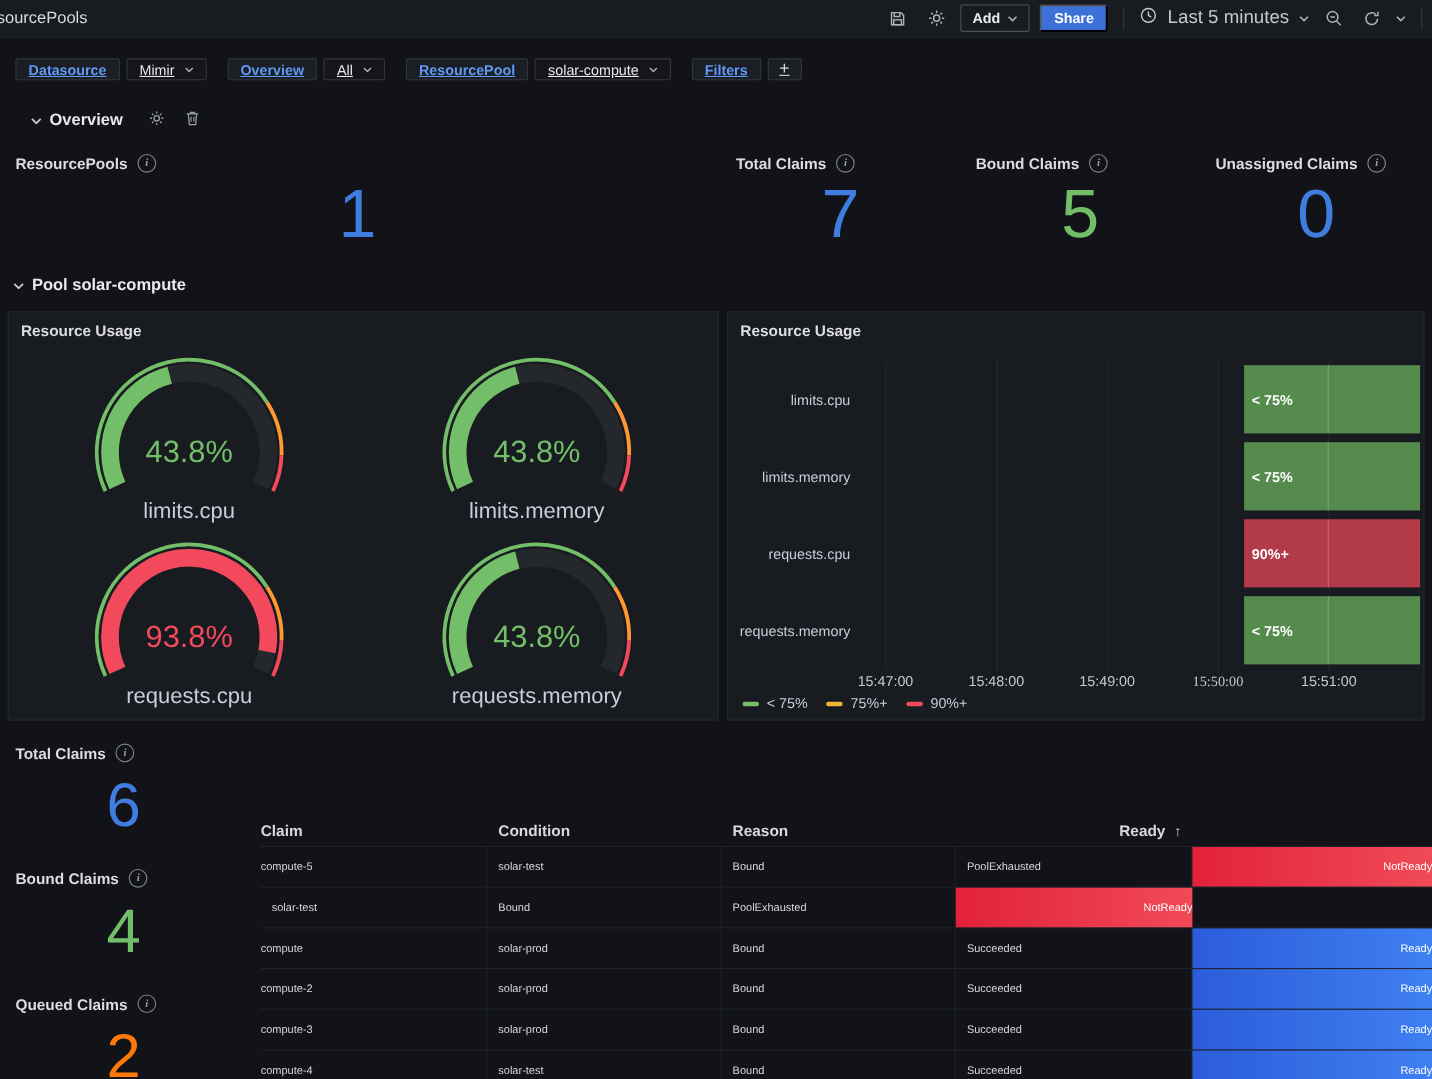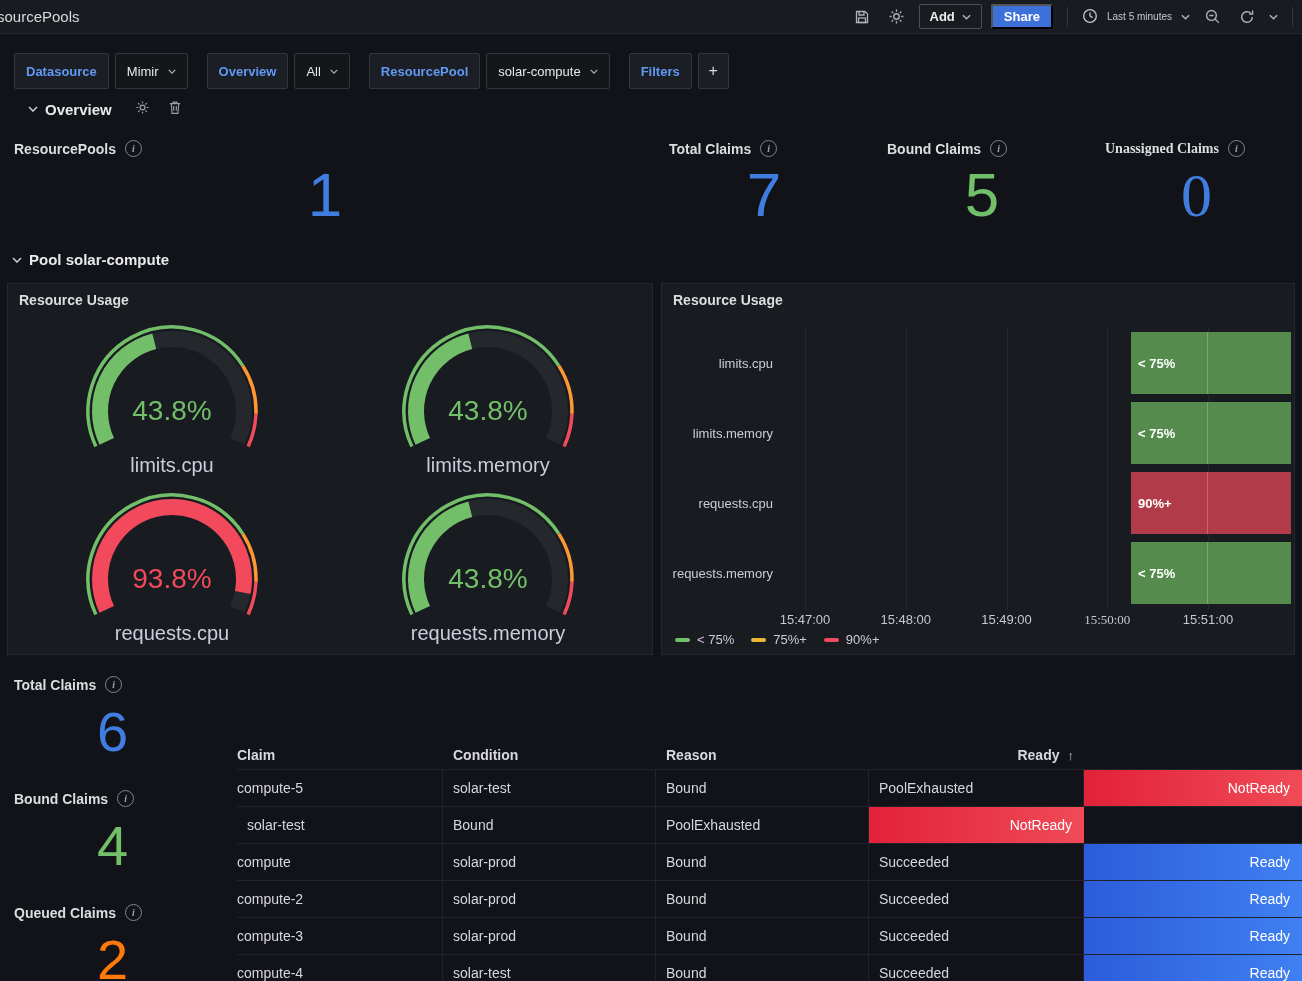--- a/index.html
+++ b/index.html
@@ -11,28 +11,28 @@
     border-bottom:1px solid #23262c;display:flex;align-items:center;padding-right:4px;}
   .nav-title{color:#d8d9dd;font-size:15px;font-weight:500;margin-left:-3px;white-space:nowrap;}
   .nav-right{margin-left:auto;display:flex;align-items:center;gap:9px;}
   .icon-btn{width:26px;height:26px;display:flex;align-items:center;justify-content:center;color:#adb1ba;cursor:pointer;}
   .icon-btn svg{display:block;}
   .add-btn{height:25px;padding:0 10px;border:1px solid #4b4f58;border-radius:2px;color:#eceded;
     font-size:13px;font-weight:700;display:flex;align-items:center;gap:7px;background:transparent;cursor:pointer;}
   .share-btn{height:25px;padding:0 11px;border-radius:2px;color:#fff;font-size:13px;font-weight:700;
     display:flex;align-items:center;cursor:pointer;}
   .nav-sep{width:1px;height:20px;background:#33363d;margin:0 5px;}
-  .time-btn{display:flex;align-items:center;gap:9px;color:#c6c8cf;font-size:10px;font-weight:500;cursor:pointer;}
+  .time-btn{display:flex;gap:9px;color:#c6c8cf;font-size:17px;font-weight:500;cursor:pointer;}
   .caret{color:#aeb2ba;display:flex;align-items:center;}
 
   
   .filterbar{position:absolute;top:53px;left:14px;display:flex;align-items:center;gap:19px;}
   .fgroup{display:flex;gap:6px;}
-  .fbox{height:36px;display:flex;align-items:center;padding:0 11px;border:1px solid #33363e;
-    border-radius:2px;font-size:13px;box-sizing:border-box;cursor:pointer;}
+  .fbox{height:20px;display:flex;align-items:center;padding:0 11px;border:1px solid #33363e;
+    border-radius:2px;font-size:13px;box-sizing:border-box;cursor:pointer;text-decoration:underline;}
   .flabel{color:#619af5;font-weight:700;background:#1b1e24;}
   .fvalue{color:#e8e9ec;background:#141619;gap:9px;font-weight:500;}
   .fplus{width:31px;justify-content:center;background:#1b1e24;color:#d6d7db;font-size:16px;}
 
   
   .section-header{position:absolute;display:flex;align-items:center;gap:7px;color:#e9eaec;
     font-weight:700;font-size:15px;cursor:pointer;}
   .sec-icons{display:flex;gap:18px;margin-left:16px;color:#9ba0a8;}
 
   
@@ -70,24 +70,24 @@
     font-size:13px;color:#ccccdc;}
   .tl-legend-item{display:flex;align-items:center;gap:7px;cursor:pointer;}
   .legend-dash{width:15px;height:4px;border-radius:2px;}
 
   
   .claim-table{position:absolute;top:45px;left:12px;right:0;}
   .ct-header,.ct-row{display:grid;grid-template-columns:206px 213px 213px 215px 1fr;}
   .ct-header{height:28px;margin-top:36px;}
   .ct-hcell{display:flex;align-items:center;font-size:14px;font-weight:700;color:#d8d9de;cursor:pointer;}
   .ct-row{height:36px;border-top:1px solid #202329;}
-  .ct-cell{display:flex;align-items:center;font-size:14px;color:#d7d8dd;overflow:hidden;white-space:nowrap;}
+  .ct-cell{display:flex;align-items:center;font-size:10px;color:#d7d8dd;overflow:hidden;white-space:nowrap;}
   .ct-cell.sep{border-right:1px solid #202329;}
   .pad{padding-left:10px;}
-  .ready-cell{justify-content:flex-end;padding-right:12px;color:#fff;font-weight:500;}
+  .ready-cell{justify-content:flex-end;color:#fff;font-weight:500;}
   .ct-hcell.right{justify-content:flex-end;padding-right:10px;gap:8px;}
   .sort-arrow{font-size:13px;color:#c7c8d1;}
 </style>
 </head>
 <body>
 
 <div class="screen">
 
   <div class="topnav">
     <div class="nav-title">sourcePools</div>
@@ -230,21 +230,21 @@
       </div>
     <div class="stat-value" style="color: rgb(63, 125, 224);">7</div>
   </div>
   <div class="stat-panel" style="top:128px;left:873px;width:218px;">
     <div class="stat-title">
         <span>Bound Claims</span>
         <span class="info-icon"></span>
       </div>
     <div class="stat-value" style="color: rgb(115, 191, 105);">5</div>
   </div>
-  <div class="stat-panel" style="top:128px;left:1091px;width:211px;font-family:Liberation Serif, serif;">
+  <div class="stat-panel" style="top:128px;left:1091px;width:211px;">
     <div class="stat-title">
         <span>Unassigned Claims</span>
         <span class="info-icon"></span>
       </div>
     <div class="stat-value" style="color: rgb(63, 125, 224);">0</div>
   </div>
 
   <div class="section-header" style="top:251px;left:12px;">
     <span class="caret">
         <svg width="10" height="6" viewBox="0 0 10 6" fill="none" stroke="#c7c8d1" stroke-width="1.6">

